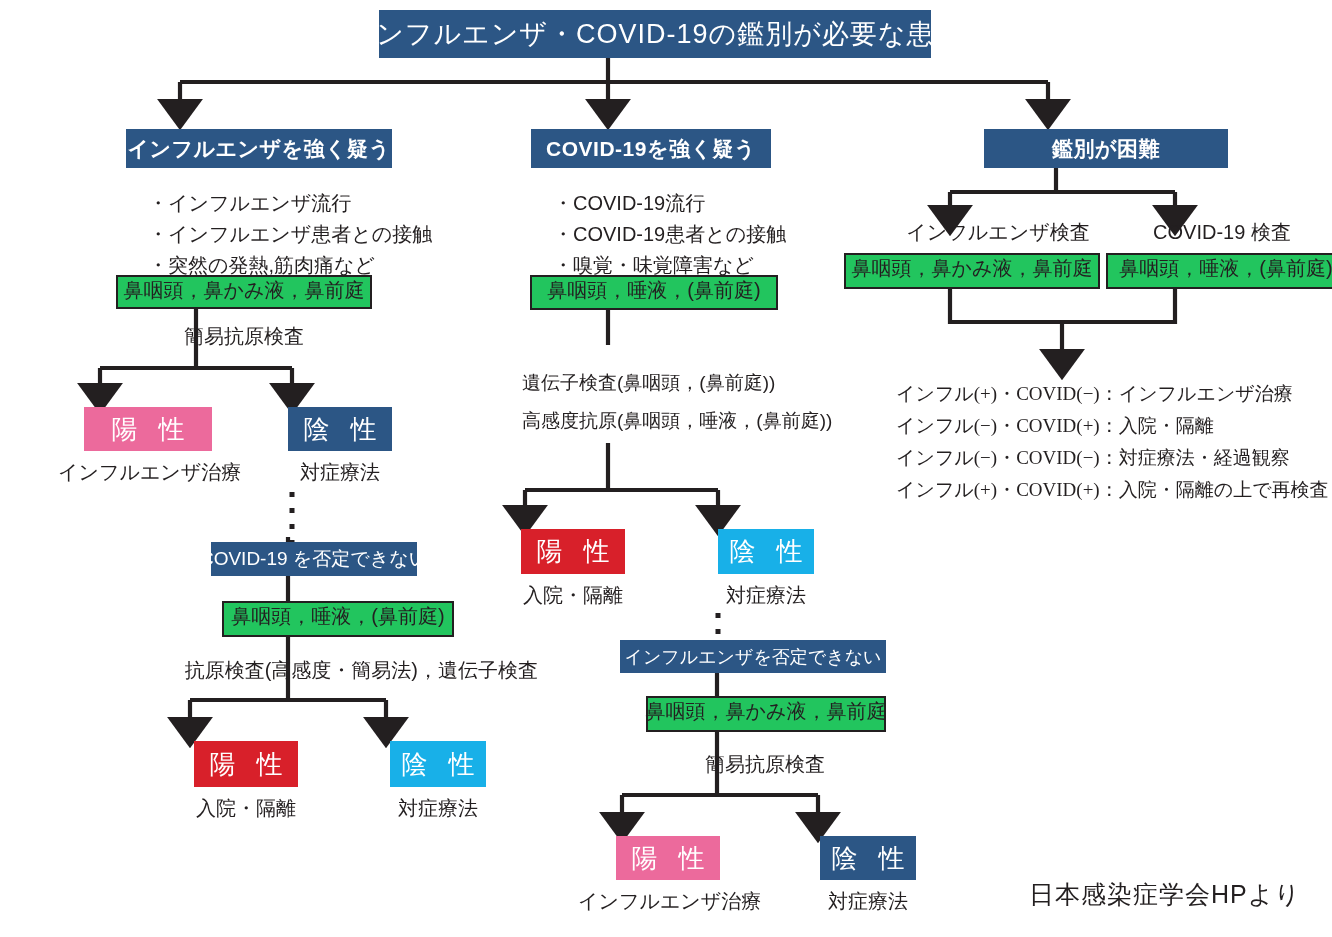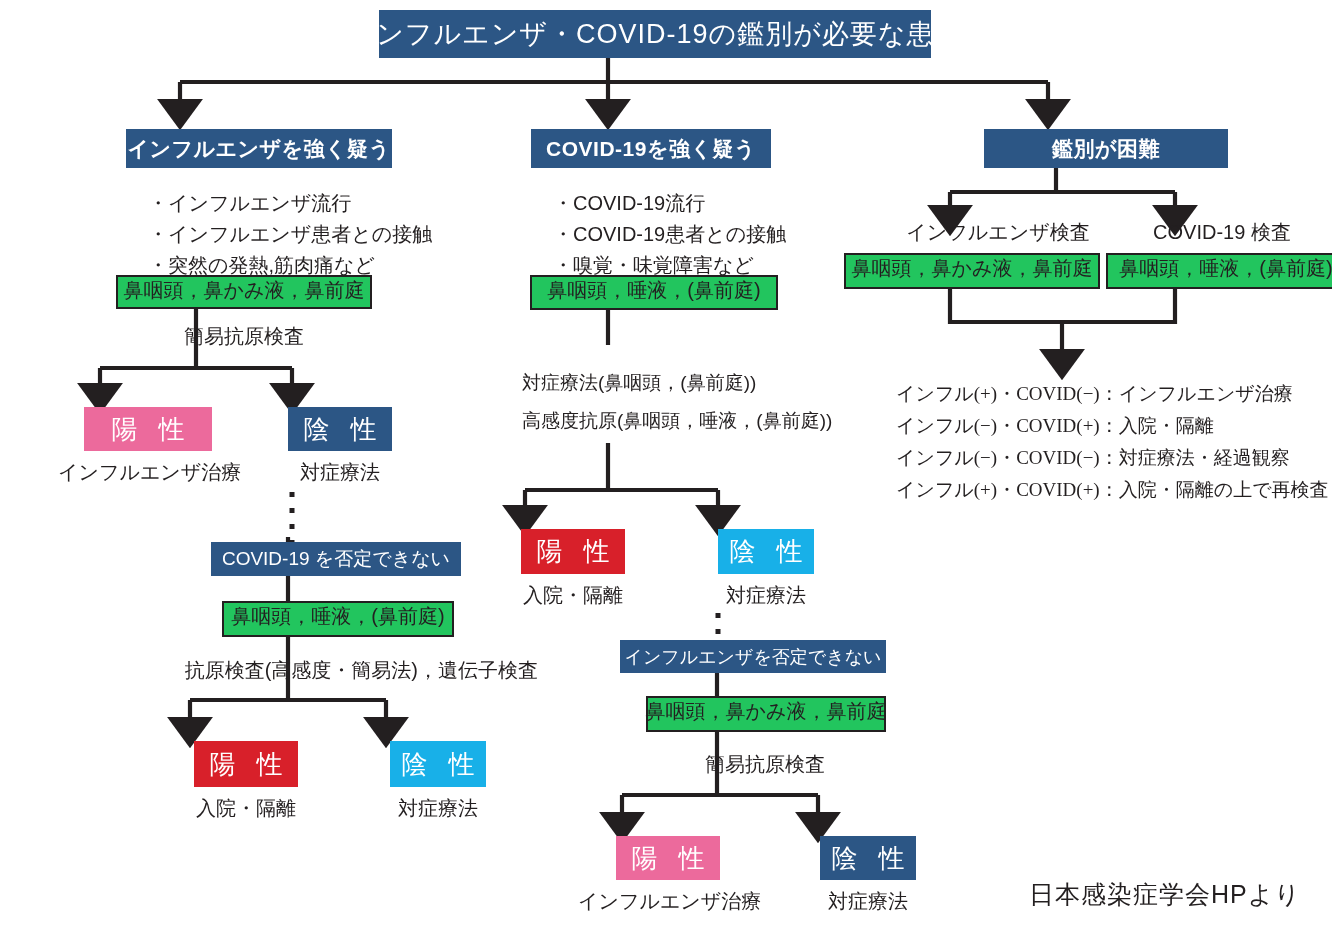--- a/index.html
+++ b/index.html
@@ -133,21 +133,21 @@
     <span>インフルエンザ治療</span>
   </div>
 
   <div class="node chip navy" style="left:240px;top:407px;width:104px;height:44px;">
     <span>陰 性</span>
   </div>
   <div class="node txt c" style="left:222px;top:462px;width:140px;">
     <span>対症療法</span>
   </div>
 
-  <div class="node banner soft" style="left:163px;top:542px;width:250px;height:34px;">
+  <div class="node banner soft" style="left:163px;top:542px;width:206px;height:34px;">
     <span>COVID-19 を否定できない</span>
   </div>
 
   <div class="node specbox" style="left:174px;top:601px;width:232px;height:36px;">
     <span>鼻咽頭，唾液，(鼻前庭)</span>
   </div>
 
   <div class="node txt c" style="left:120px;top:660px;width:370px;text-align:right;">
     <span>抗原検査(高感度・簡易法)，遺伝子検査</span>
   </div>
@@ -174,21 +174,21 @@
     <div>・COVID-19流行</div>
     <div>・COVID-19患者との接触</div>
     <div>・嗅覚・味覚障害など</div>
   </div>
 
   <div class="node specbox" style="left:482px;top:275px;width:248px;height:35px;">
     <span>鼻咽頭，唾液，(鼻前庭)</span>
   </div>
 
   <div class="node resultlist" style="left:474px;top:364px;width:360px;line-height:38px;">
-    <div>対症療法(鼻咽頭，(鼻前庭))</div>
+    <div>遺伝子検査(鼻咽頭，(鼻前庭))</div>
     <div>高感度抗原(鼻咽頭，唾液，(鼻前庭))</div>
   </div>
 
   <div class="node chip red" style="left:473px;top:529px;width:104px;height:45px;">
     <span>陽 性</span>
   </div>
   <div class="node txt c" style="left:447px;top:585px;width:156px;">
     <span>入院・隔離</span>
   </div>
 

